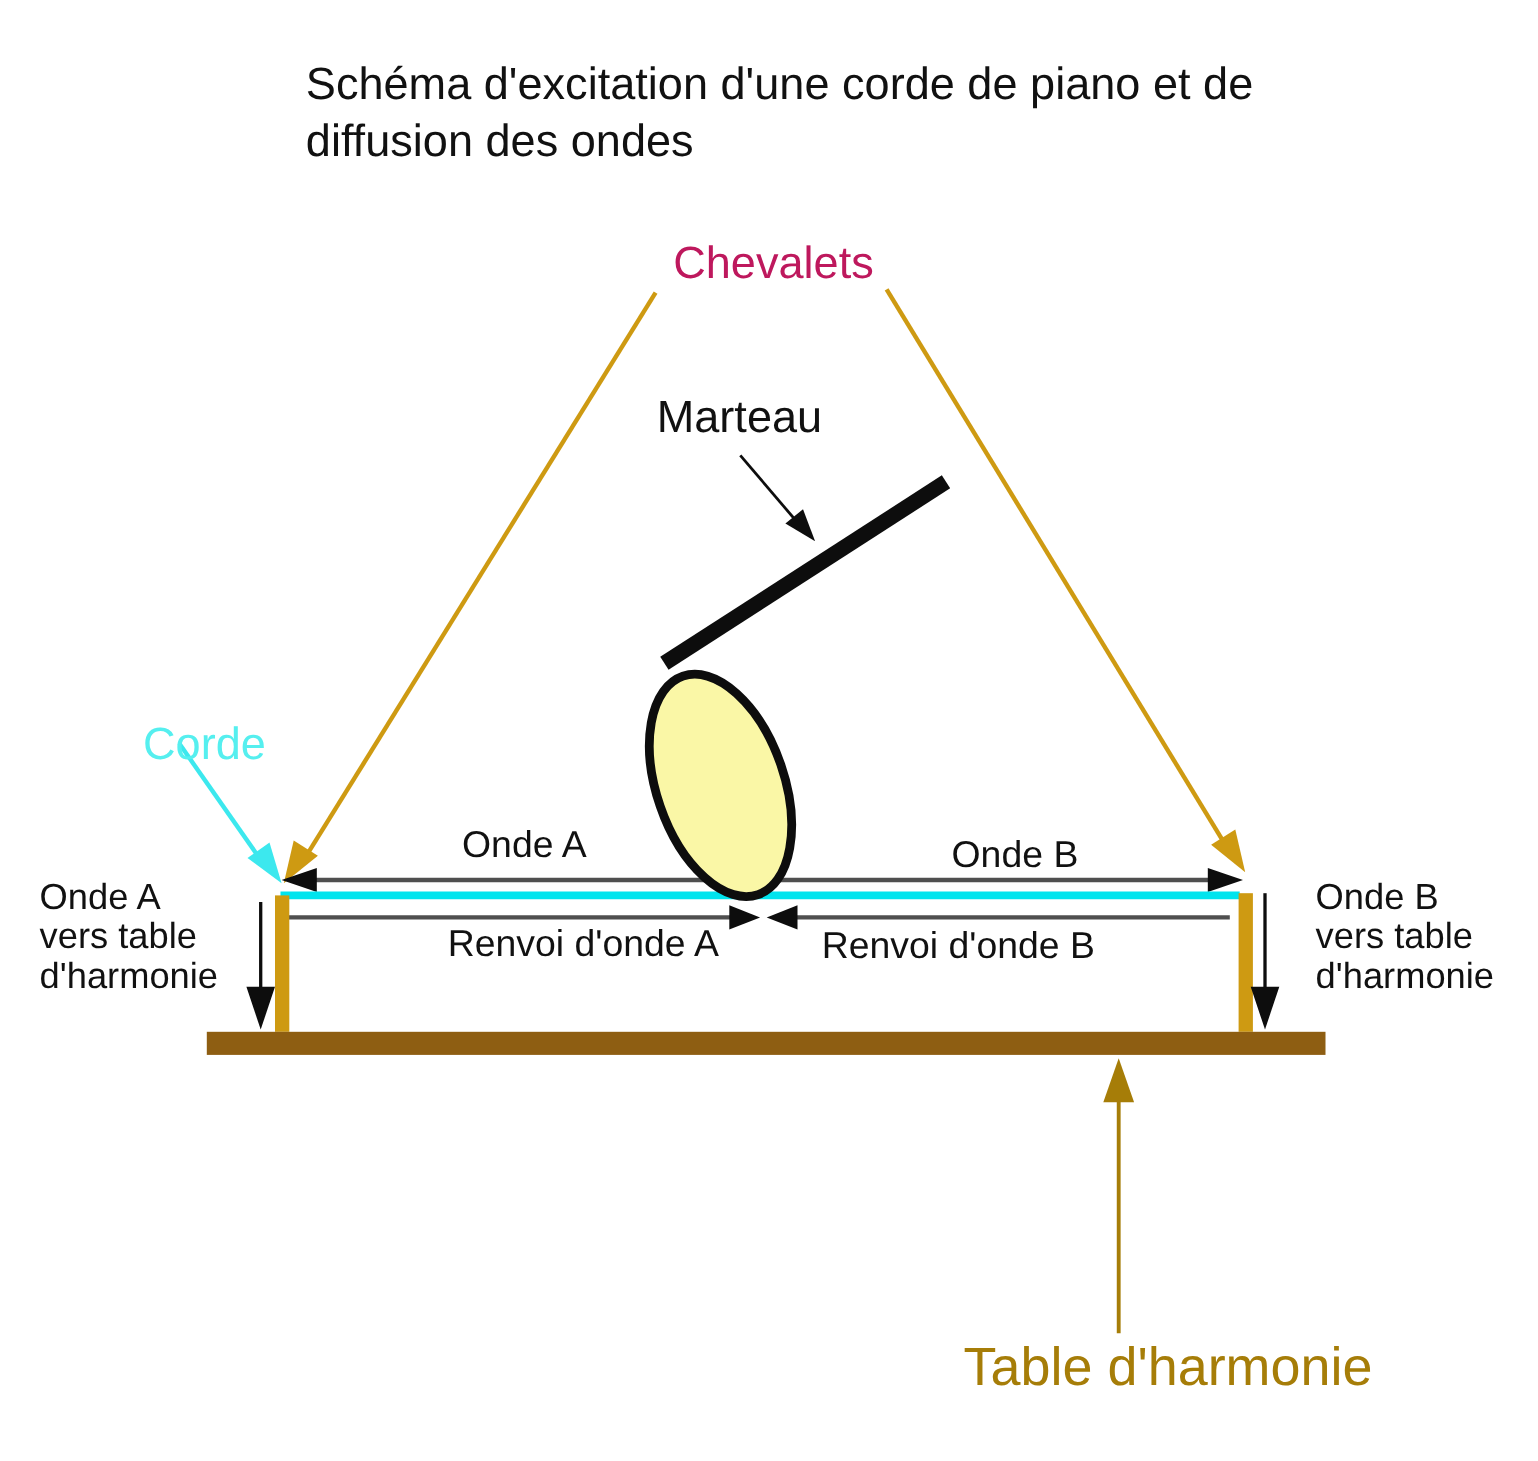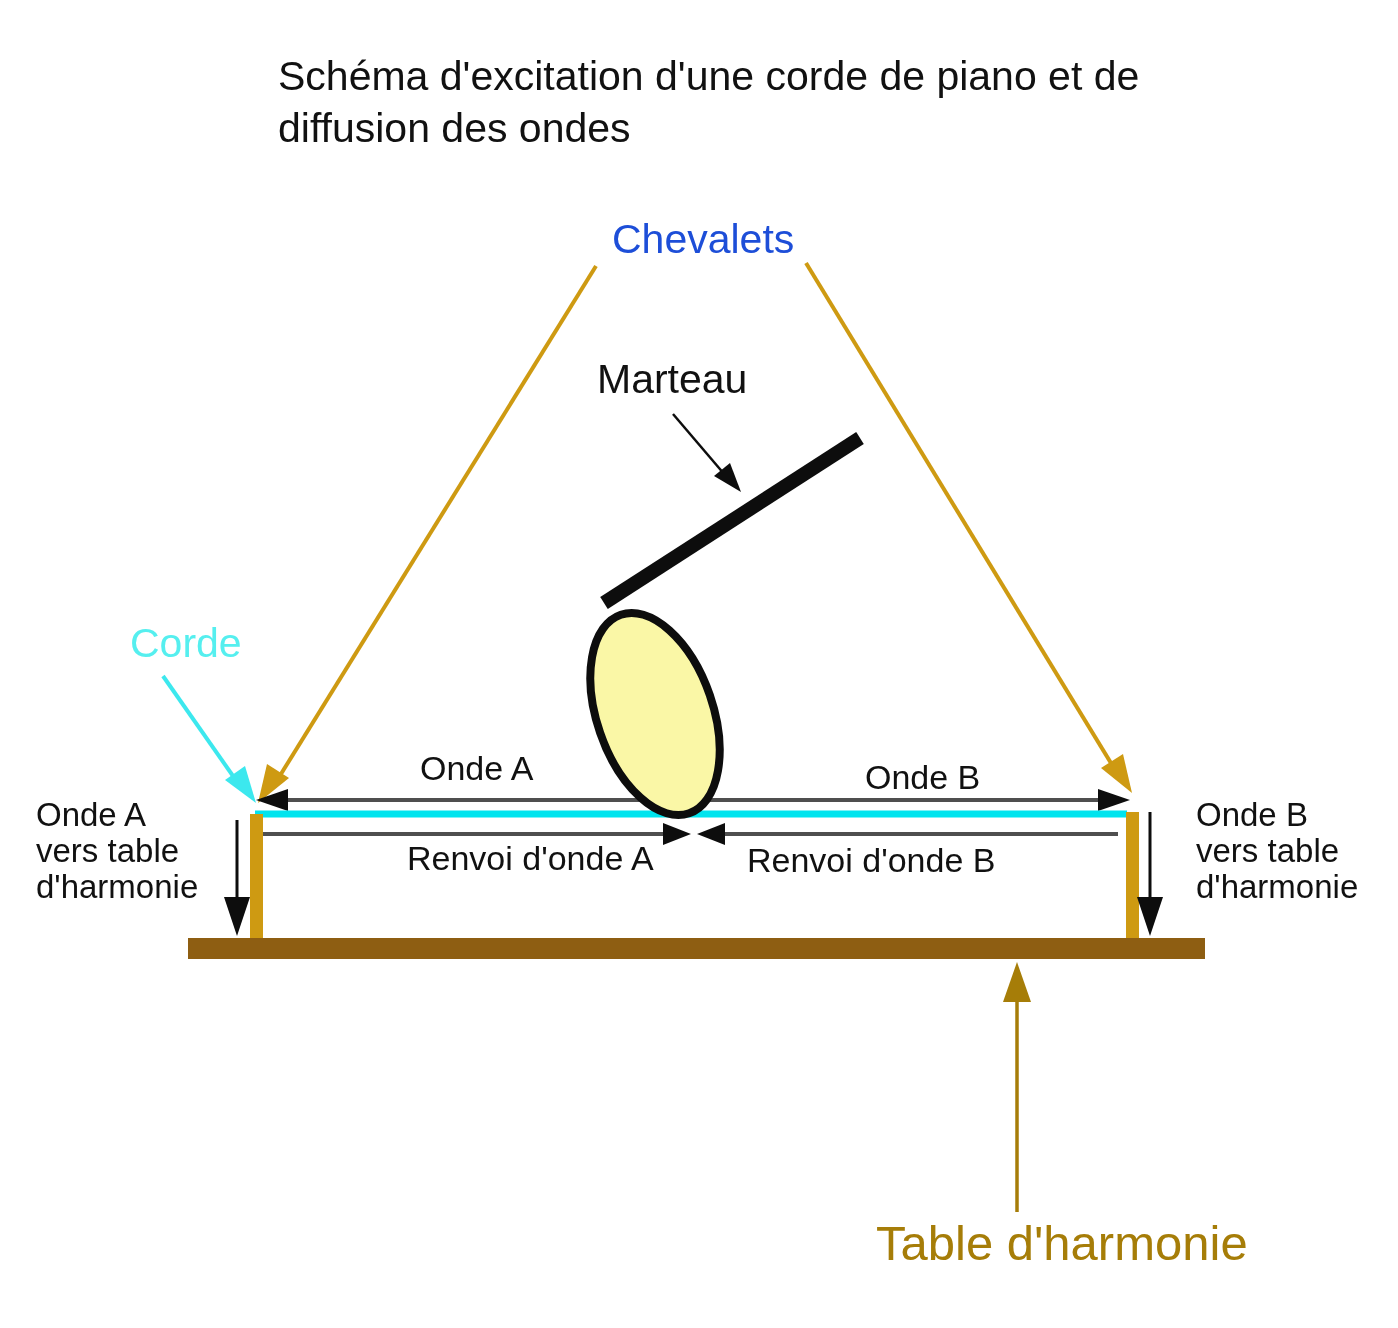--- a/index.html
+++ b/index.html
@@ -9,23 +9,23 @@
     height: 1328px;
     background: #ffffff;
     font-family: "Liberation Sans", "DejaVu Sans", sans-serif;
     overflow: hidden;
     padding-left: 28px;
   }
   #shapes { position: absolute; left: 0; top: 0; width: 1398px; height: 1328px; }
   .lbl { position: absolute; white-space: nowrap; color: #111111; }
   .pre { white-space: pre-line; }
   .lbl-title   { left: 278px; top: 50px;  font-size: 41px; line-height: 52px; }
-  .lbl-chev    { left: 612px; top: 215px; font-size: 41px; line-height: 1.2; color: #1d4ed8; }
+  .lbl-chev    { left: 612px; top: 215px; font-size: 41px; line-height: 1.2; color: #be185d; }
   .lbl-marteau { left: 597px; top: 355px; font-size: 41px; line-height: 1.2; text-align: right; }
-  .lbl-corde   { left: 130px; top: 619px; font-size: 41px; line-height: 1.2; color: #55efef; }
+  .lbl-corde   { left: 130px; top: 652px; font-size: 41px; line-height: 1.2; color: #55efef; }
   .lbl-ondea   { left: 420px; top: 748px; font-size: 34px; line-height: 1.2; }
   .lbl-ondeb   { left: 865px; top: 757px; font-size: 34px; line-height: 1.2; }
   .lbl-renva   { left: 407px; top: 838px; font-size: 34px; line-height: 1.2; }
   .lbl-renvb   { left: 747px; top: 840px; font-size: 34px; line-height: 1.2; }
   .lbl-versa   { left: 36px;   top: 797px; font-size: 33px; line-height: 36px; }
   .lbl-versb   { left: 1196px; top: 797px; font-size: 33px; line-height: 36px; }
   .lbl-table   { left: 876px; top: 1214px; font-size: 49px; line-height: 1.2; color: #a67d08; }
 </style>
 </head>
 <body>

